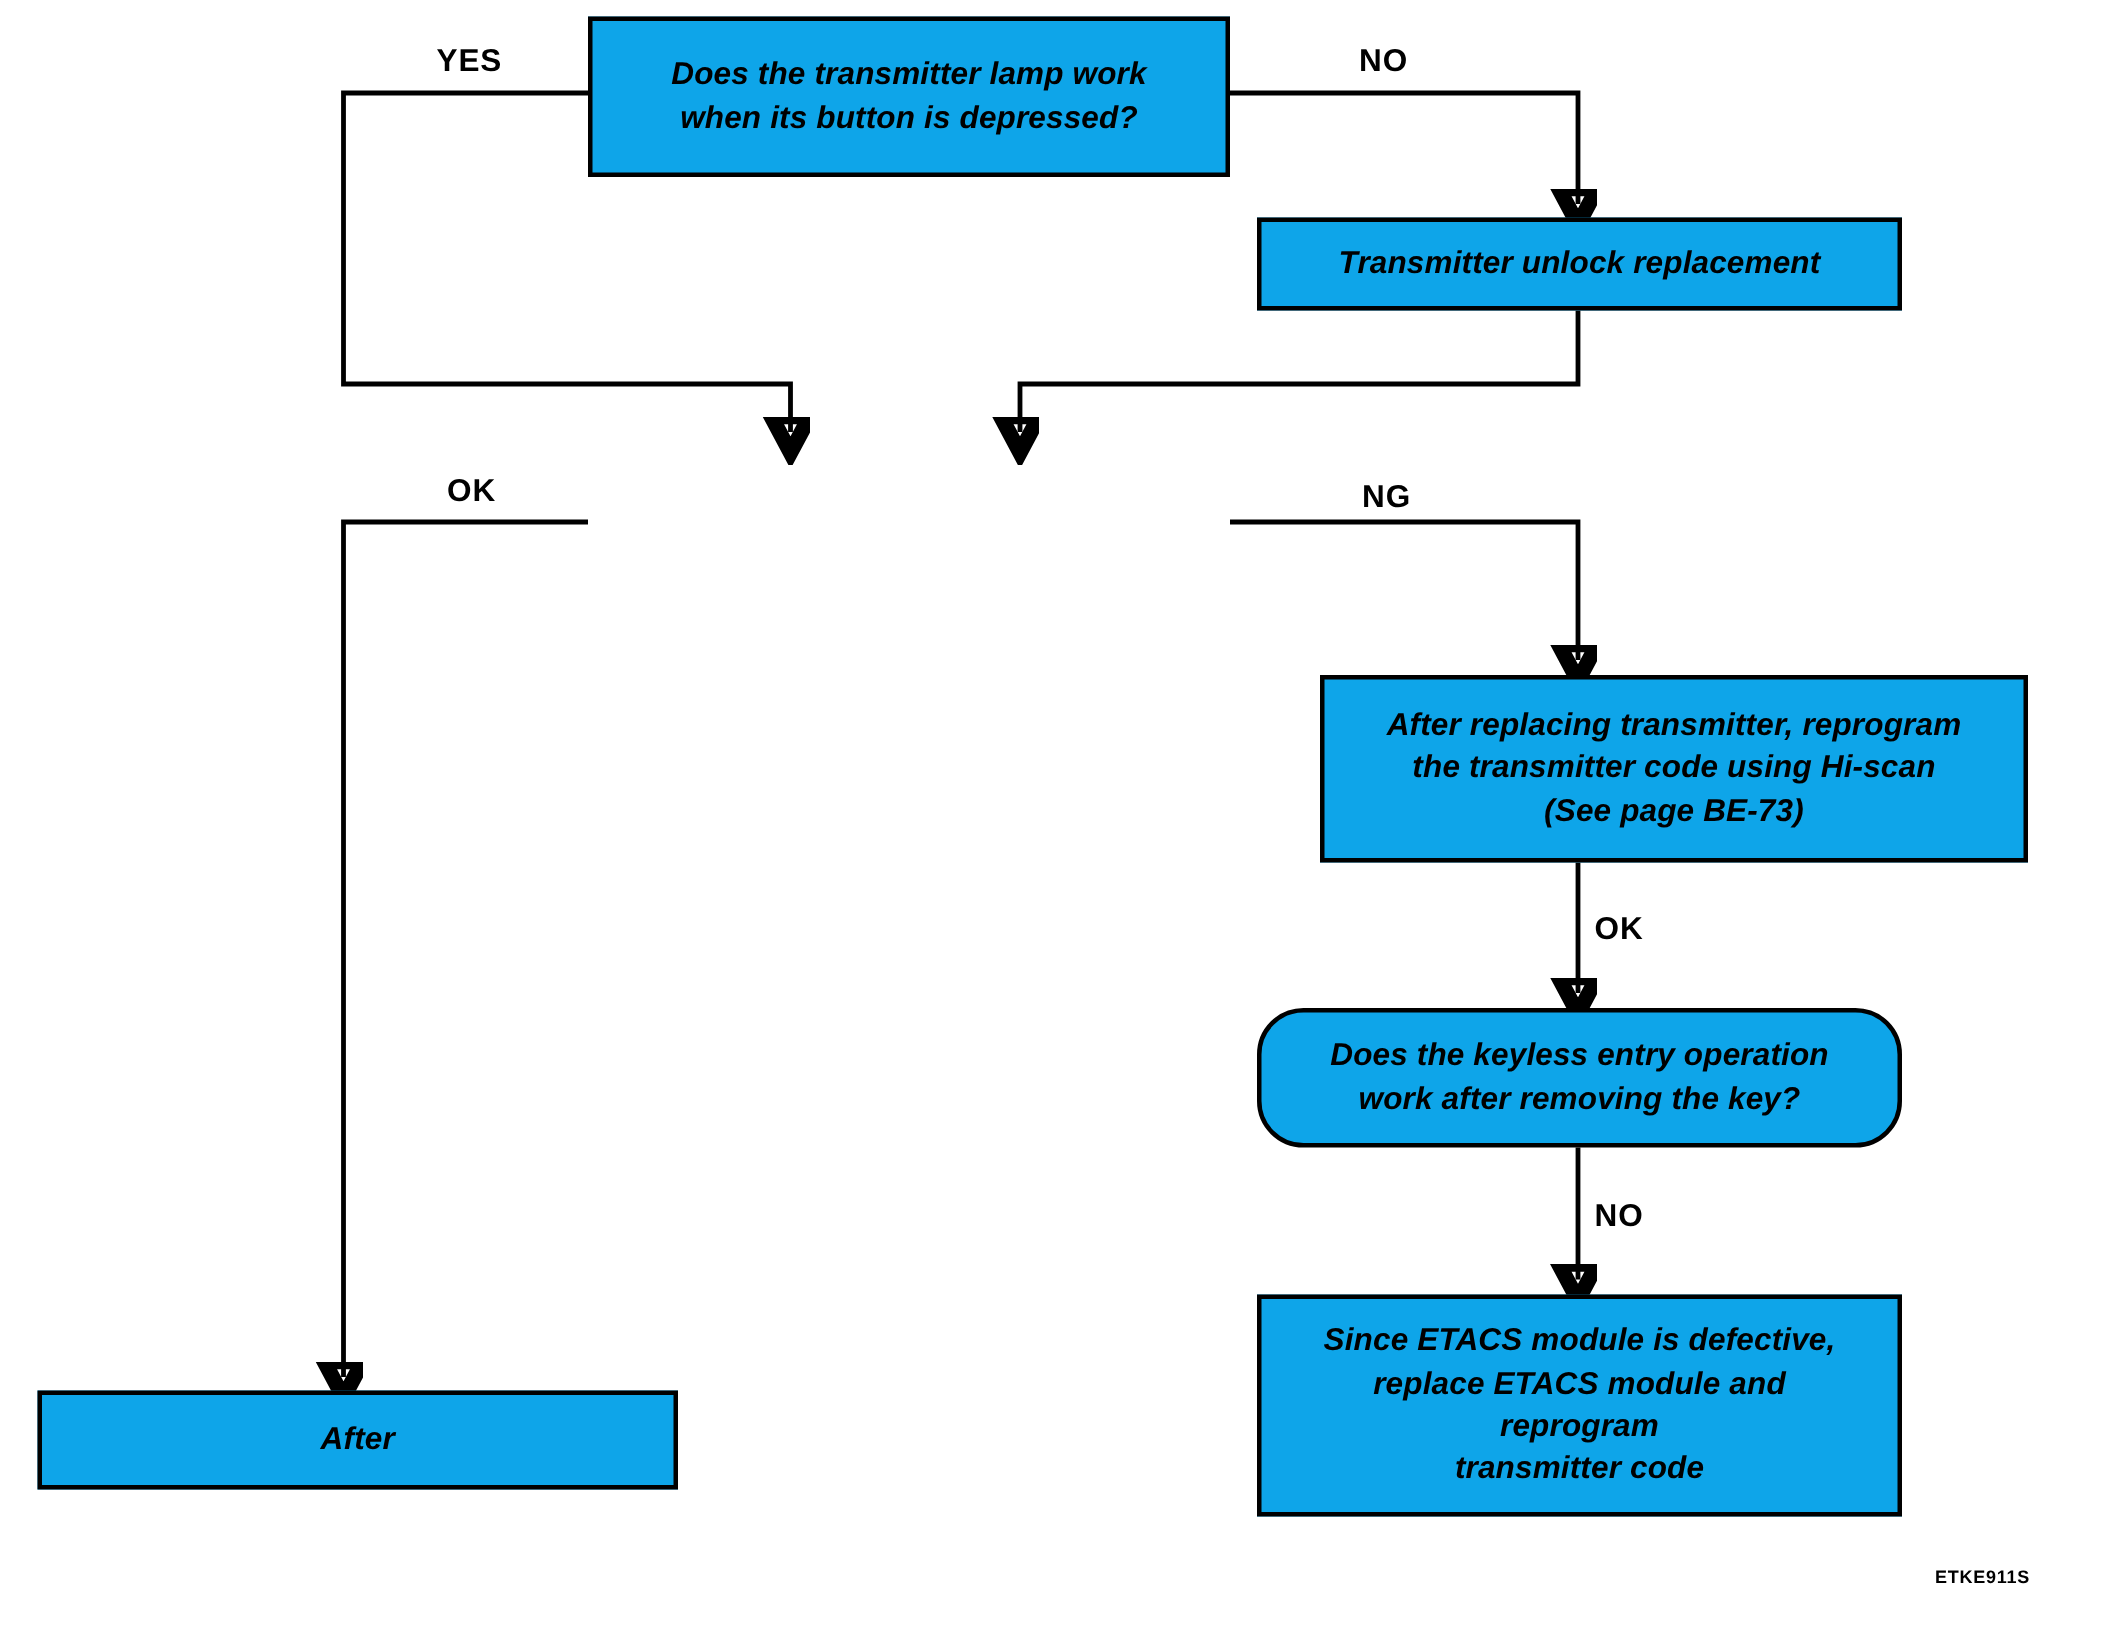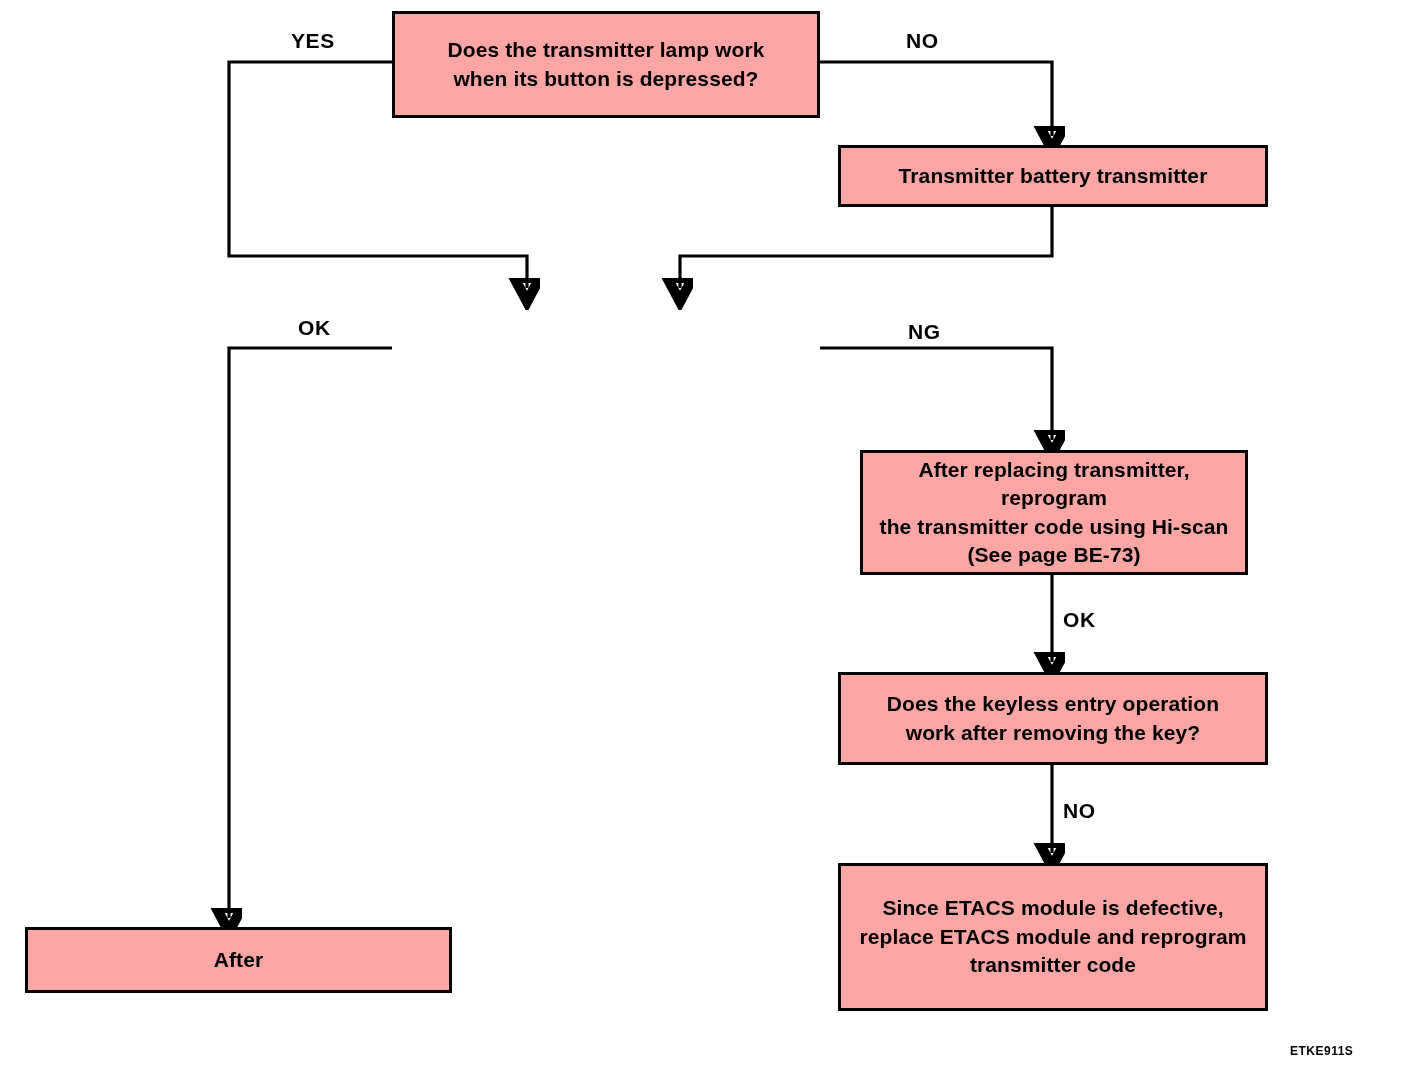--- a/index.html
+++ b/index.html
@@ -16,31 +16,32 @@
     position: relative;
     width: 1408px;
     height: 1084px;
     background: #ffffff;
     overflow: hidden;
   }
   .node {
     position: absolute;
     box-sizing: border-box;
     border: 3px solid #000000;
-    background: #fca5a5;
+    background: #0ea5e9;
     display: flex;
     align-items: center;
     justify-content: center;
     text-align: center;
     font-size: 21px;
     font-weight: 700;
     line-height: 1.35;
     letter-spacing: 0.1px;
-    padding: 4px 14px;
+    padding: 4px 28px;
     white-space: pre-line;
+    font-style: italic;
   }
   .edge-label {
     position: absolute;
     font-size: 21px;
     font-weight: 700;
     letter-spacing: 0.6px;
     white-space: nowrap;
   }
   .caption {
     position: absolute;
@@ -86,28 +87,28 @@
     <path d="M 820,348 L 1052,348 L 1052,440" marker-end="url(#arrow)"></path>
 
     <path d="M 1052,575 L 1052,662" marker-end="url(#arrow)"></path>
 
     <path d="M 1052,765 L 1052,853" marker-end="url(#arrow)"></path>
   </svg>
 
   <div class="node" style="left:392px; top:11px; width:428px; height:107px;">Does the transmitter lamp work
 when its button is depressed?</div>
 
-  <div class="node" style="left:838px; top:145px; width:430px; height:62px;">Transmitter battery transmitter</div>
+  <div class="node" style="left:838px; top:145px; width:430px; height:62px;">Transmitter unlock replacement</div>
 
 
-  <div class="node" style="left:860px; top:450px; width:388px; height:125px;">After replacing transmitter, reprogram
+  <div class="node" style="left:880px; top:450px; width:472px; height:125px;">After replacing transmitter, reprogram
 the transmitter code using Hi-scan
 (See page BE-73)</div>
 
-  <div class="node" style="left:838px; top:672px; width:430px; height:93px;">Does the keyless entry operation
+  <div class="node" style="left:838px; top:672px; width:430px; height:93px;border-radius:31px;">Does the keyless entry operation
 work after removing the key?</div>
 
   <div class="node" style="left:838px; top:863px; width:430px; height:148px;">Since ETACS module is defective,
 replace ETACS module and reprogram
 transmitter code</div>
 
   <div class="node" style="left:25px; top:927px; width:427px; height:66px;">After</div>
 
   <div class="edge-label" style="left:291px; top:29px;">YES</div>
 

